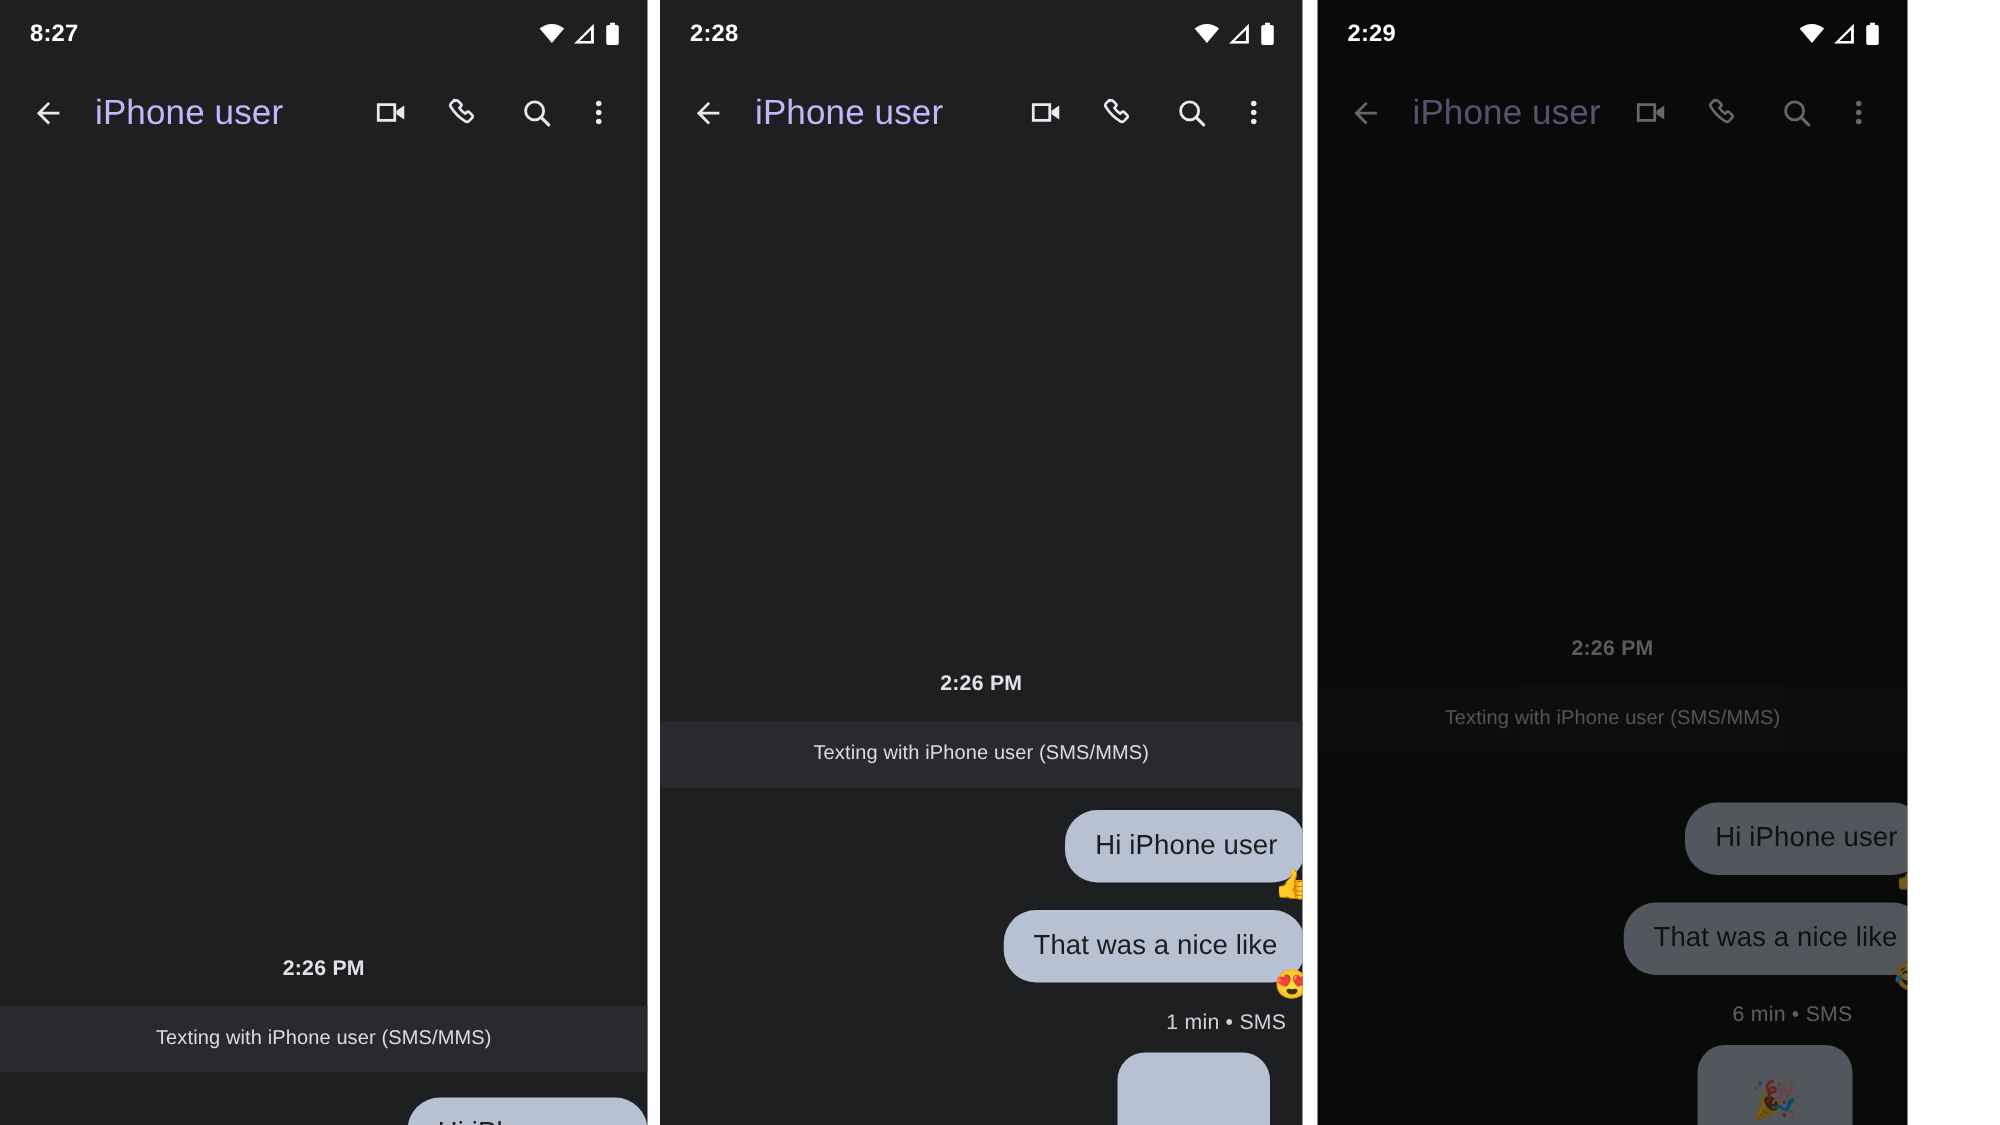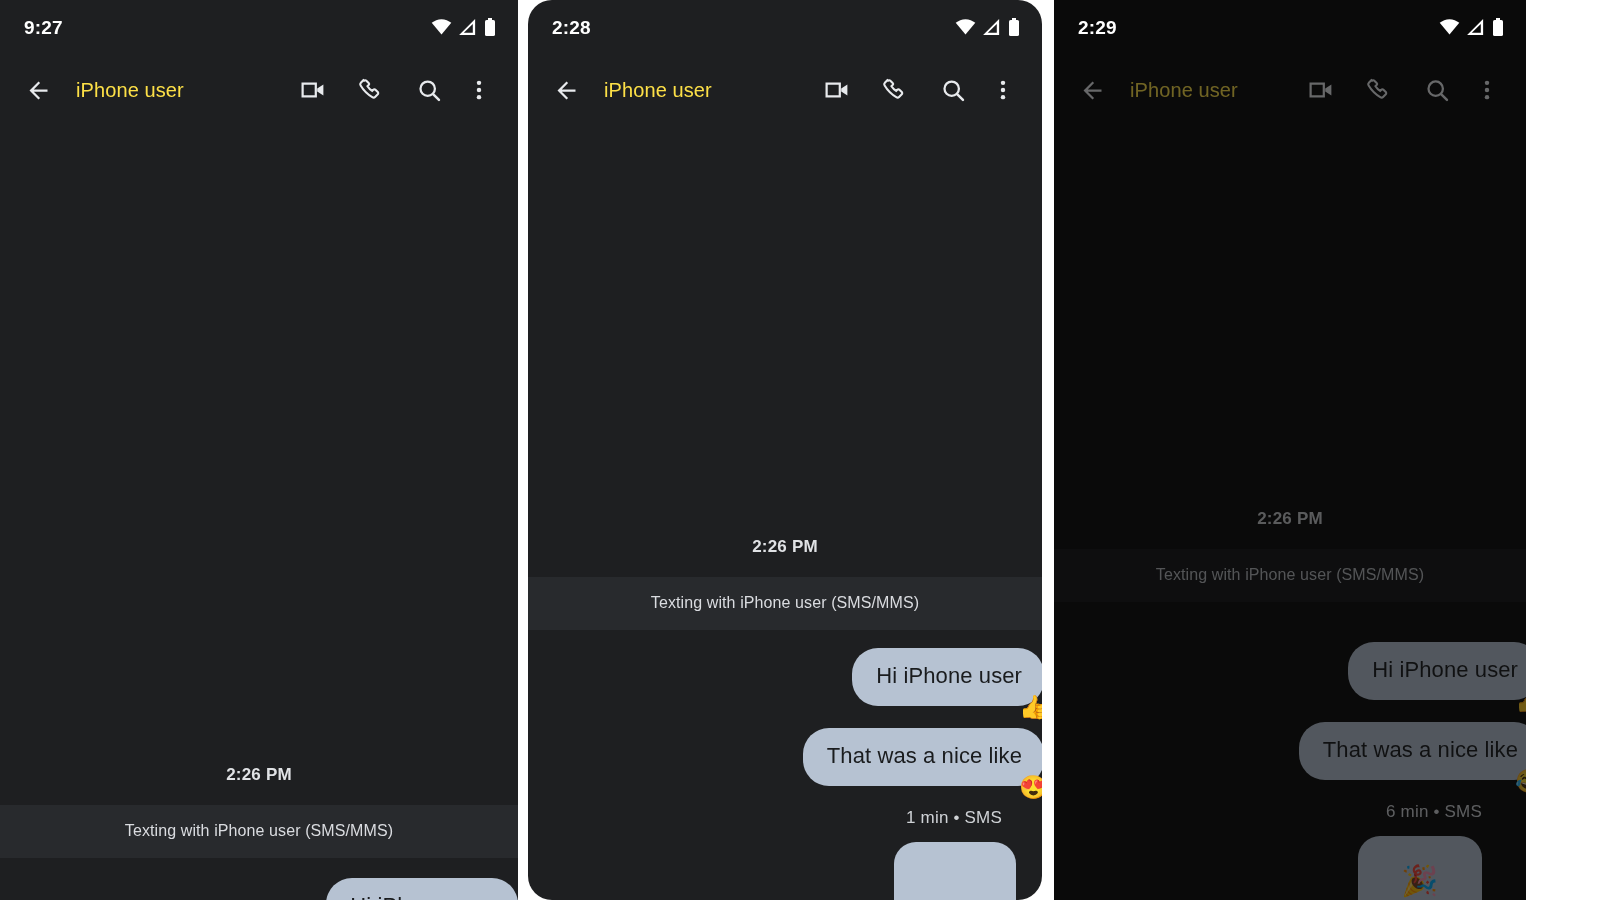--- a/index.html
+++ b/index.html
@@ -24,21 +24,21 @@
 
   
   .panel {
     position: relative;
     height: 900px;
     overflow: hidden;
     flex: 0 0 auto;
   }
   .panel-1 { width: 518px; background: #1e1f21; }
   .gap-1   { width: 10px;  background: #ffffff; flex: 0 0 auto; height: 900px; }
-  .panel-2 { width: 514px; background: #1e1f21; border-radius: 24px; }
+  .panel-2 { width: 514px; background: #1e1f21; }
   .gap-2   { width: 12px;  background: #ffffff; flex: 0 0 auto; height: 900px; }
   .panel-3 { width: 472px; background: #0a0a0a; }
 
   
   .statusbar {
     position: relative;
     height: 54px;
     display: flex;
     align-items: center;
     justify-content: space-between;
@@ -66,22 +66,22 @@
     align-items: center;
     padding: 0 18px 0 20px;
     box-sizing: border-box;
   }
   .appbar .back {
     width: 36px; height: 36px;
     display: flex; align-items: center; justify-content: center;
     flex: 0 0 auto;
   }
   .appbar .title {
-    font-size: 20px;
-    color: #fde047;
+    font-size: 28px;
+    color: #c4b5fd;
     margin-left: 20px;
     white-space: nowrap;
     flex: 1 1 auto;
     font-weight: 400;
     letter-spacing: 0.1px;
   }
   .appbar .actions {
     display: flex;
     align-items: center;
     gap: 0px;
@@ -184,21 +184,21 @@
   .panel-3 .daystamp { color: #c9cbce; }
 </style>
 </head>
 <body>
 
 <div class="stage">
 
   <div class="panel panel-1">
 
     <div class="statusbar">
-      <div class="clock">9:27</div>
+      <div class="clock">8:27</div>
       <div class="sys-icons">
         <span>
           <svg width="21" height="16" viewBox="0 0 24 18">
               <path fill="#fff" d="M12 17.5 23.2 4.2C20.1 1.6 16.2 0 12 0S3.9 1.6.8 4.2L12 17.5z"></path>
             </svg>
         </span>
         <span>
           <svg width="18" height="16" viewBox="0 0 20 18">
               <path fill="#fff" d="M18 0v18H0L18 0z"></path>
               <path fill="#1e1f21" d="M15.4 5.6v9.9H5.3l10.1-9.9z"></path>
@@ -333,21 +333,21 @@
           </div>
         </div>
 
         <div class="row r2">
           <div class="bubble">
             <span>That was a nice like</span>
             <span class="reaction">😍</span>
           </div>
         </div>
 
-        <div class="meta" style="padding-right:40px;">1 min • SMS</div>
+        <div class="meta" style="padding-right:13px;">1 min • SMS</div>
 
         <div class="row" style="margin-right:26px;">
           <div class="bubble emoji-only" style="min-width:78px;min-height:56px;"></div>
         </div>
 
       </div>
     </div>
   </div>
 
   <div class="gap-2"></div>

